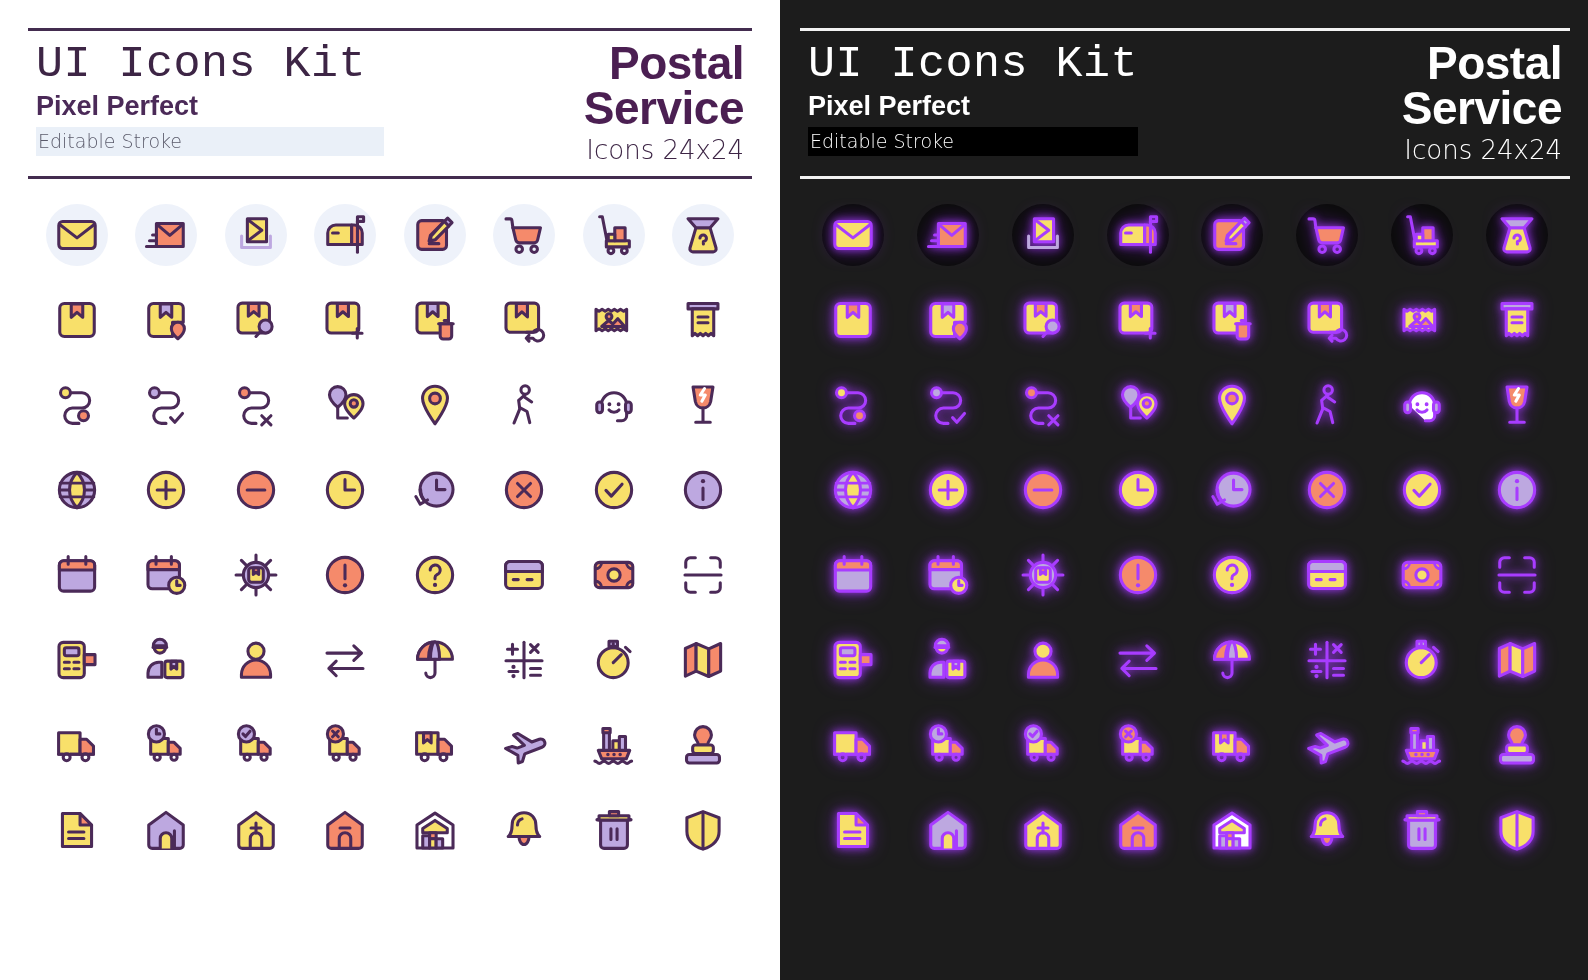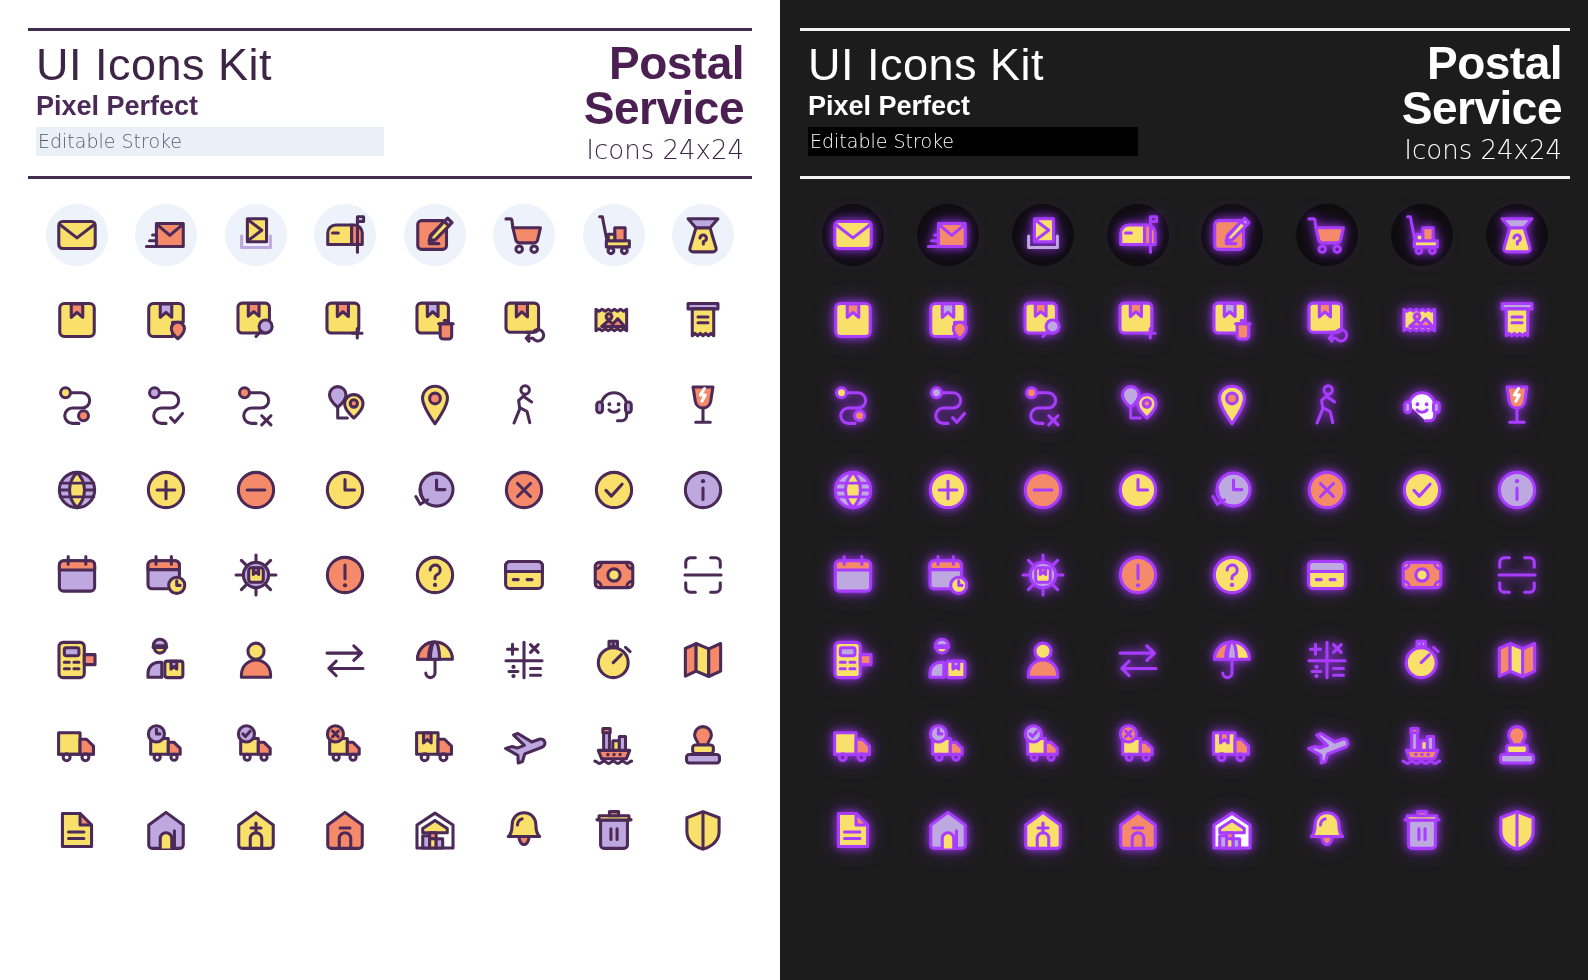--- a/index.html
+++ b/index.html
@@ -24,21 +24,21 @@
   .rule-light { background: #432c4f; }
   .rule-dark  { background: #f2f2f2; }
   .rule-top { margin-bottom: 4px; }
   .rule-bot { margin-top: 4px; }
 
   .header-body { display: flex; justify-content: space-between; align-items: flex-start; padding: 6px 0 4px 0; }
 
   .kit-left { padding-left: 8px; }
   .kit-title {
     font-size: 45px; font-weight: 300; letter-spacing: 0.5px; line-height: 1.05;
-    font-family: Liberation Sans, sans-serif;
+    font-family: Liberation Mono, monospace;
   }
   .kit-title-light { color: #3d2545; }
   .kit-title-dark  { color: #ffffff; }
 
   .kit-sub {
     font-size: 27px; font-weight: bold; line-height: 1.25; margin-top: 2px;
   }
   .kit-sub-light { color: #4b2a58; }
   .kit-sub-dark  { color: #ffffff; }
 

